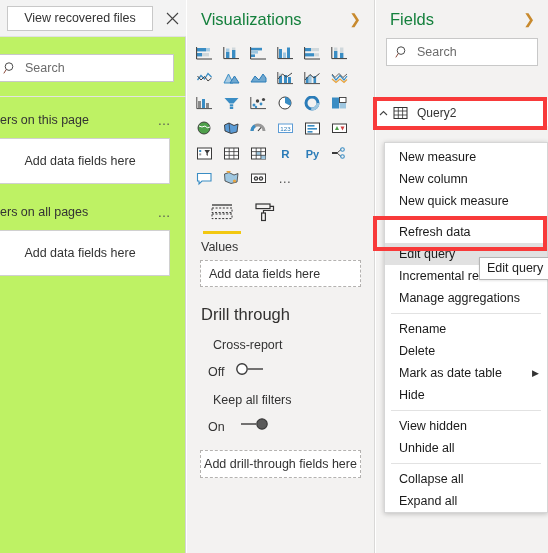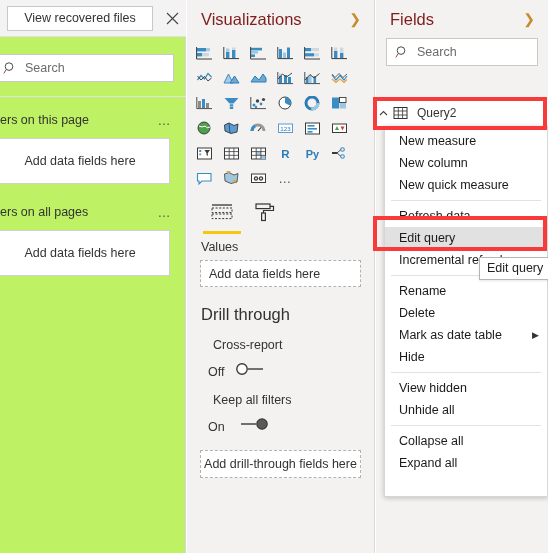--- a/index.html
+++ b/index.html
@@ -92,21 +92,21 @@
     position: absolute; left: 187px; top: 0; width: 188px; height: 553px;
     background: #f3f2f1;
     border-right: 1px solid #d9d8d7;
   }
   .pane-header {
     display: flex; align-items: center; justify-content: space-between;
     height: 38px;
     padding: 0 13px 0 14px;
   }
   .pane-title {
-    font-size: 16.5px; color: #7f1d1d;
+    font-size: 16.5px; color: #15803d;
     font-family: "Liberation Sans", sans-serif;
   }
   .chev { color: #c88a2e; font-size: 14px; cursor: pointer; line-height: 1; }
 
   .viz-grid {
     display: grid;
     grid-template-columns: repeat(6, 27px);
     column-gap: 0px; row-gap: 0px;
     padding-left: 4px;
     margin-top: 3px;
@@ -176,21 +176,21 @@
     width: 172px; height: 26px;
     background: #ffffff;
     display: flex; align-items: center;
   }
   .field-collapse { width: 15px; display: flex; justify-content: center; color: #444; }
   .field-tableicon { margin-left: 2px; display: flex; }
   .field-name { margin-left: 9px; font-size: 12px; color: #333; }
 
   
   .ctx-menu {
-    position: absolute; left: 384px; top: 126px;
+    position: absolute; left: 384px; top: 142px;
     width: 164px; height: 371px;
     background: #ffffff;
     border: 1px solid #d6d6d6;
     box-shadow: 0 1px 5px rgba(0,0,0,0.22);
     padding: 3px 0;
   }
   .ctx-item {
     height: 22px;
     display: flex; align-items: center; justify-content: space-between;
     padding: 0 8px 0 14px;
@@ -624,20 +624,23 @@
     <div class="ctx-sep"></div>
     <div class="ctx-item">
         <span>Refresh data</span>
       </div>
     <div class="ctx-item hovered">
         <span>Edit query</span>
       </div>
     <div class="ctx-item">
         <span>Incremental refresh</span>
       </div>
+    <div class="ctx-item">
+        <span>Manage aggregations</span>
+      </div>
     <div class="ctx-sep"></div>
     <div class="ctx-item">
         <span>Rename</span>
       </div>
     <div class="ctx-item">
         <span>Delete</span>
       </div>
     <div class="ctx-item">
       <span>Mark as date table</span>
       <span class="ctx-arrow">▶</span>

